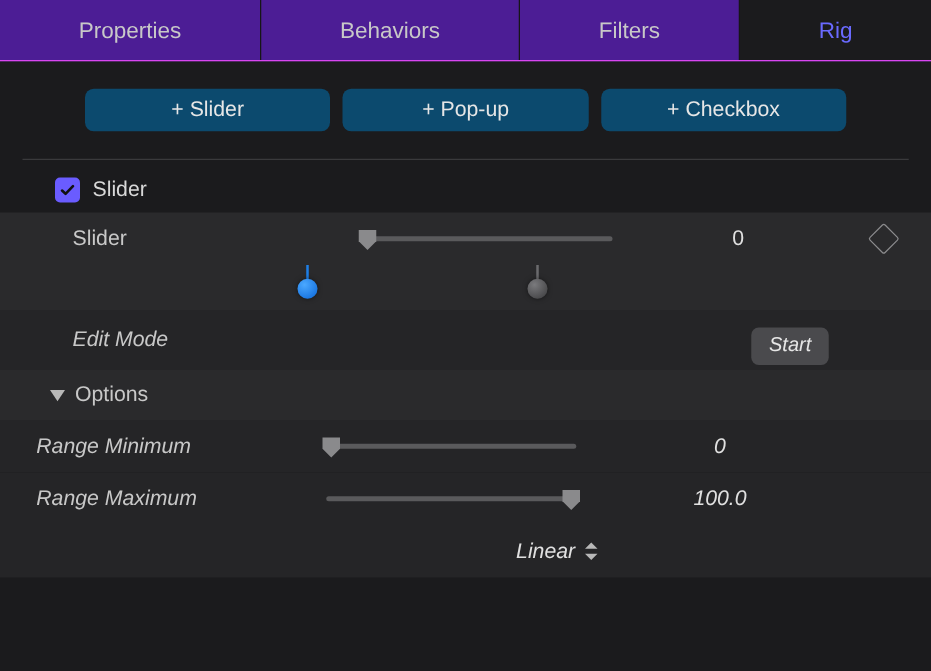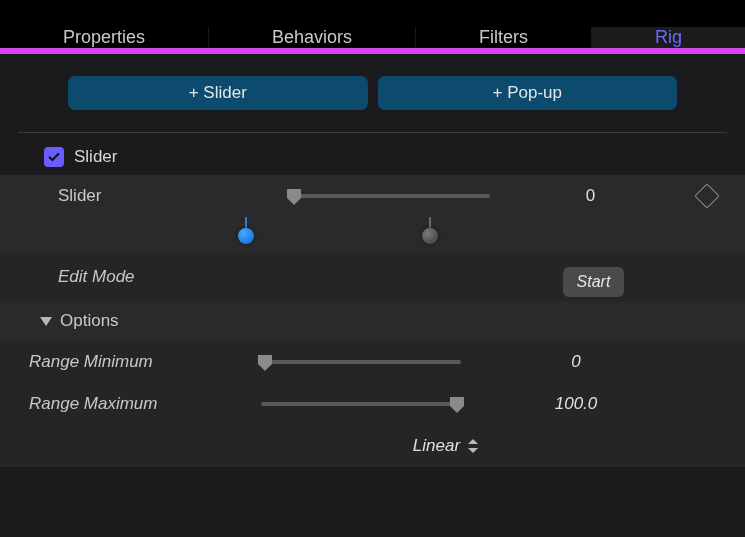--- a/index.html
+++ b/index.html
@@ -12,23 +12,22 @@
     color: #d8d8d8;
     font-size: 17px;
     overflow: hidden;
     -webkit-font-smoothing: antialiased;
   }
 
   
   .tabs {
     display: flex;
     height: 48px;
-    border-bottom: 6px solid #d946ef;
-    background: #000000;
-    align-items: flex-end;
+    border-bottom: 1px solid #d946ef;
+    background: #4c1d95;
   }
   .tab {
     flex: 1 1 auto;
     display: flex;
     align-items: center;
     justify-content: center;
     color: #c8c8c8;
     font-size: 18px;
     border-right: 1px solid #161617;
     cursor: pointer;
@@ -264,20 +263,21 @@
 <div class="tabs">
   <div class="tab">Properties</div>
   <div class="tab">Behaviors</div>
   <div class="tab">Filters</div>
   <div class="tab active">Rig</div>
 </div>
 
 <div class="button-row">
   <div class="pill-btn">+ Slider</div>
   <div class="pill-btn">+ Pop-up</div>
+  <div class="pill-btn">+ Checkbox</div>
 </div>
 
 <div class="divider"></div>
 
 <div class="section">
 
   <div class="param-header">
     <div class="checkbox">
       <svg viewBox="0 0 16 16">
         <path d="M3 8.5 L6.2 11.5 L13 4.5" stroke="#111" stroke-width="2.4" fill="none" stroke-linecap="round" stroke-linejoin="round"></path>
@@ -313,21 +313,21 @@
       <div class="pin grey" style="left:87%">
         <div class="stem"></div>
           <div class="knob"></div>
       </div>
     </div>
   </div>
 
   <div class="row shade2" style="min-height:48px">
     <div class="label-col">Edit Mode</div>
     <div class="editmode-control"></div>
-    <div class="value-col" style="text-align:center;padding-left:6px;margin-top:10px;">
+    <div class="value-col" style="text-align:right;padding-left:6px;margin-top:10px;">
       <div class="small-btn" style="display:inline-flex">Start</div>
     </div>
     <div class="kf-col"></div>
   </div>
 
   <div class="row shade" style="min-height:40px">
     <div class="label-col" style="padding-left:40px">
       <div class="disclosure-tri"></div>
       <span>Options</span>
     </div>

